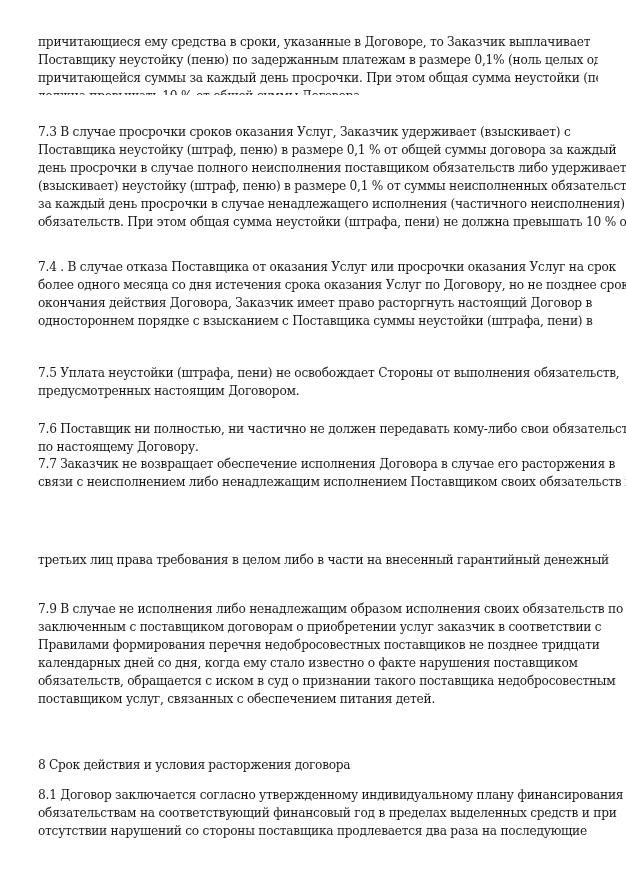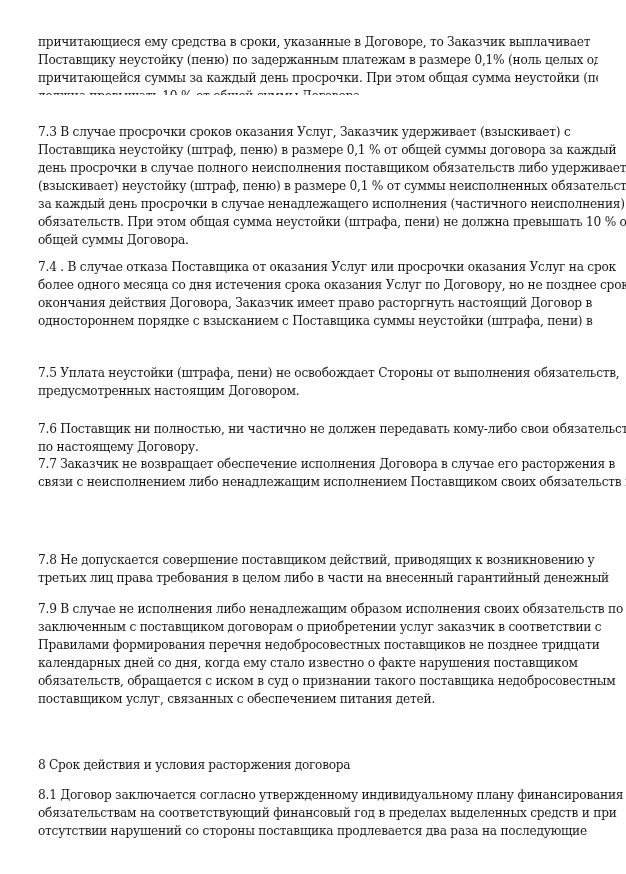--- a/index.html
+++ b/index.html
@@ -63,21 +63,20 @@
     </div>
   </div>
 
   <div class="block" style="top:123px;">
     <span class="line">7.3 В случае просрочки сроков оказания Услуг, Заказчик удерживает (взыскивает) с</span>
     <span class="line">Поставщика неустойку (штраф, пеню) в размере 0,1 % от общей суммы договора за каждый</span>
     <span class="line">день просрочки в случае полного неисполнения поставщиком обязательств либо удерживает</span>
     <span class="line">(взыскивает) неустойку (штраф, пеню) в размере 0,1 % от суммы неисполненных обязательств</span>
     <span class="line">за каждый день просрочки в случае ненадлежащего исполнения (частичного неисполнения)</span>
     <span class="line">обязательств. При этом общая сумма неустойки (штрафа, пени) не должна превышать 10 % от</span>
-    <span class="line">общей суммы Договора.</span>
   </div>
 
   <div class="block" style="top:258px;">
     <span class="line">7.4 . В случае отказа Поставщика от оказания Услуг или просрочки оказания Услуг на срок</span>
     <span class="line">более одного месяца со дня истечения срока оказания Услуг по Договору, но не позднее срока</span>
     <span class="line">окончания действия Договора, Заказчик имеет право расторгнуть настоящий Договор в</span>
     <span class="line">одностороннем порядке с взысканием с Поставщика суммы неустойки (штрафа, пени) в</span>
   </div>
 
   <div class="block" style="top:364px;">
@@ -89,21 +88,20 @@
     <span class="line">7.6 Поставщик ни полностью, ни частично не должен передавать кому-либо свои обязательства</span>
     <span class="line">по настоящему Договору.</span>
   </div>
 
   <div class="block" style="top:455px;">
     <span class="line">7.7 Заказчик не возвращает обеспечение исполнения Договора в случае его расторжения в</span>
     <span class="line">связи с неисполнением либо ненадлежащим исполнением Поставщиком своих обязательств по</span>
   </div>
 
   <div class="block" style="top:551px;">
-    <span class="line">7.8 Не допускается совершение поставщиком действий, приводящих к возникновению у</span>
     <span class="line">третьих лиц права требования в целом либо в части на внесенный гарантийный денежный</span>
   </div>
 
   <div class="block" style="top:600px;">
     <span class="line">7.9 В случае не исполнения либо ненадлежащим образом исполнения своих обязательств по</span>
     <span class="line">заключенным с поставщиком договорам о приобретении услуг заказчик в соответствии с</span>
     <span class="line">Правилами формирования перечня недобросовестных поставщиков не позднее тридцати</span>
     <span class="line">календарных дней со дня, когда ему стало известно о факте нарушения поставщиком</span>
     <span class="line">обязательств, обращается с иском в суд о признании такого поставщика недобросовестным</span>
     <span class="line">поставщиком услуг, связанных с обеспечением питания детей.</span>

